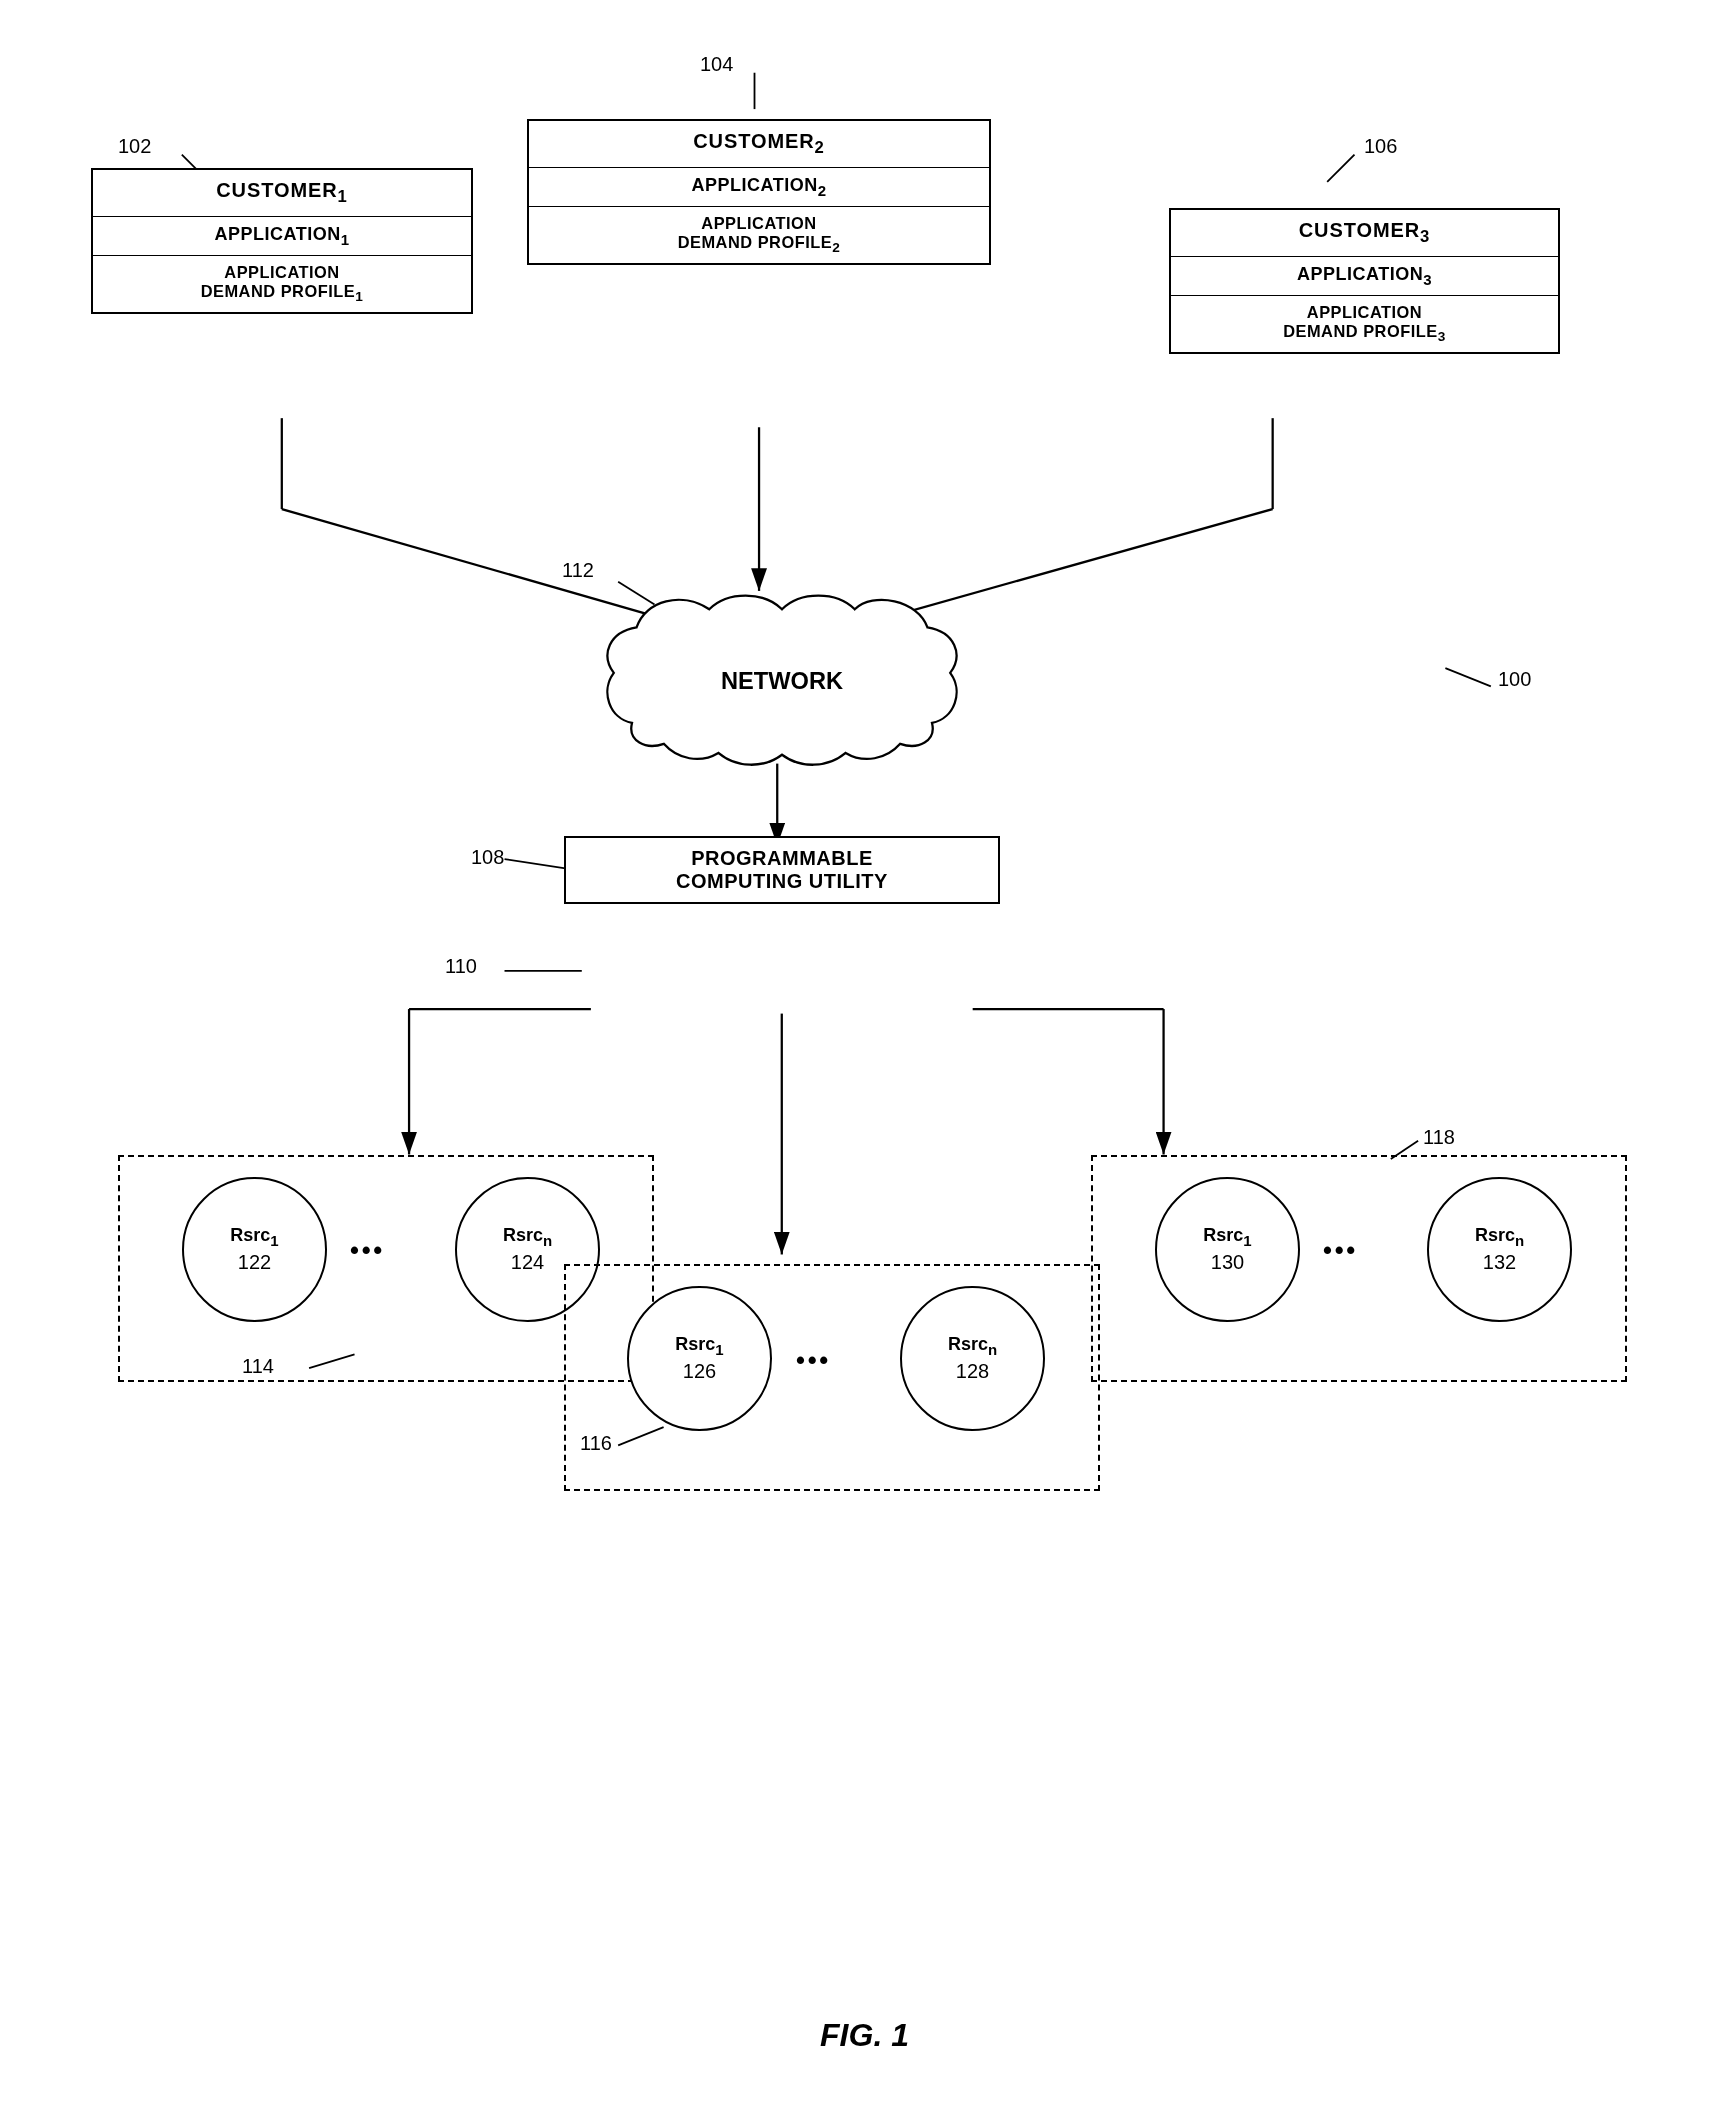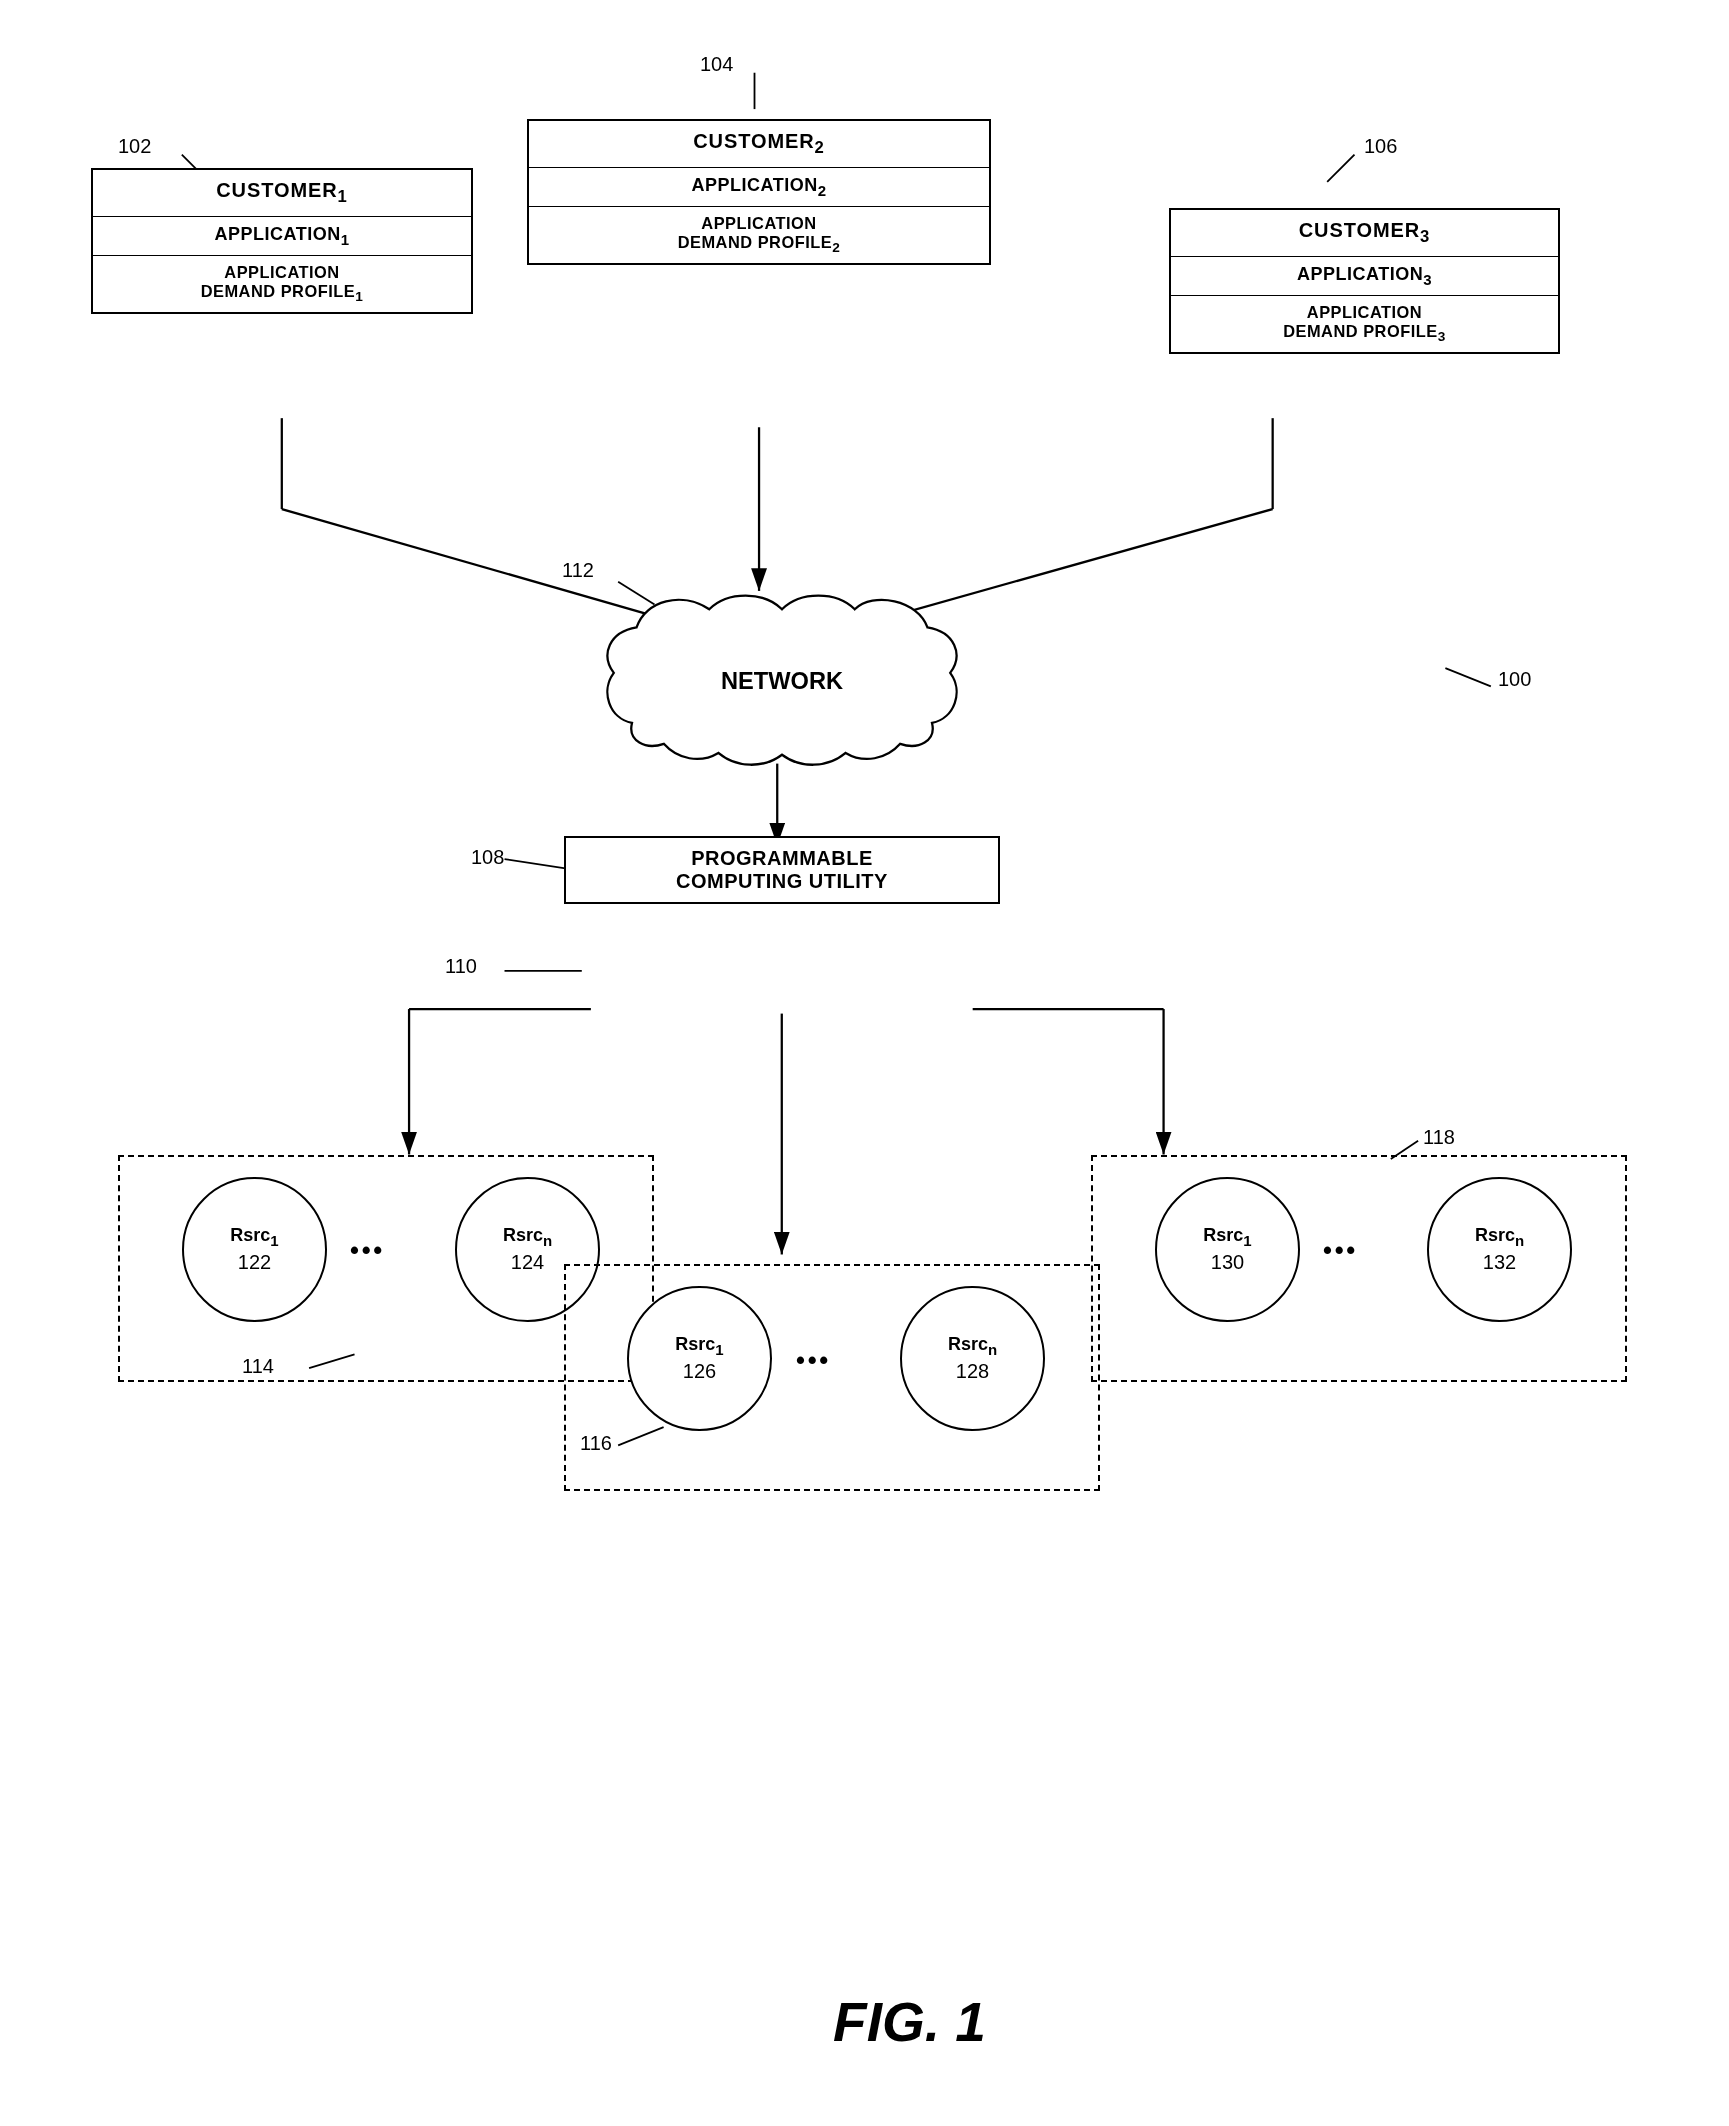--- a/index.html
+++ b/index.html
@@ -123,25 +123,24 @@
       height: 1909px;
       pointer-events: none;
     }
 
     
     .fig-label {
       position: absolute;
       bottom: 73px;
       left: 50%;
       transform: translateX(-50%);
-      font-size: 55px;
+      font-size: 32px;
       font-weight: 900;
       font-style: italic;
       font-family: Arial, sans-serif;
-      margin-left: 45px;
     }
   </style>
 </head>
 <body>
 
 <div class="diagram-container">
 
   <svg class="arrows-svg" viewBox="0 0 1902 2100" width="1729" height="1909">
     <defs>
       <marker id="arrowhead" markerWidth="10" markerHeight="7" refX="10" refY="3.5" orient="auto">

